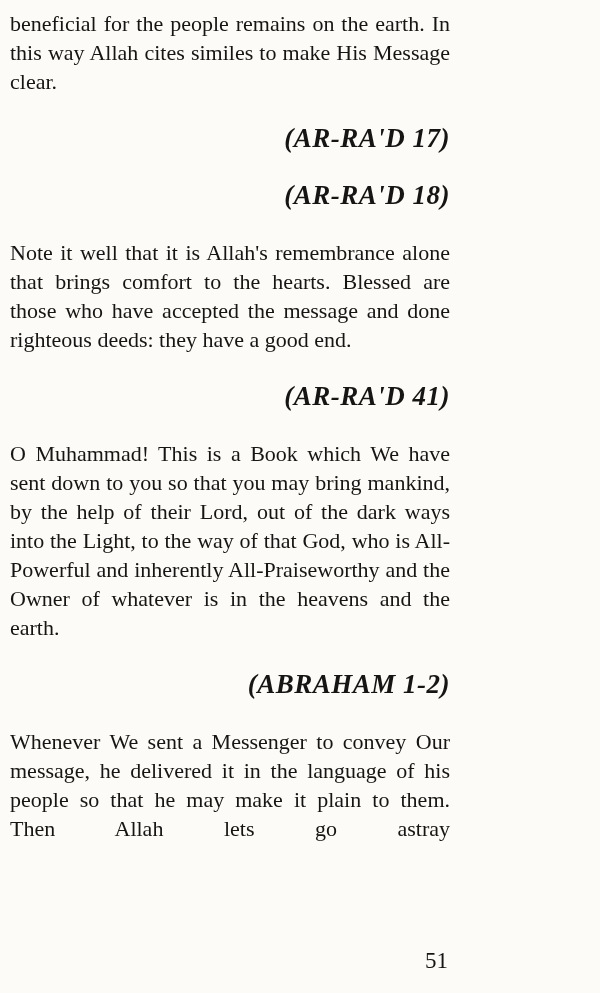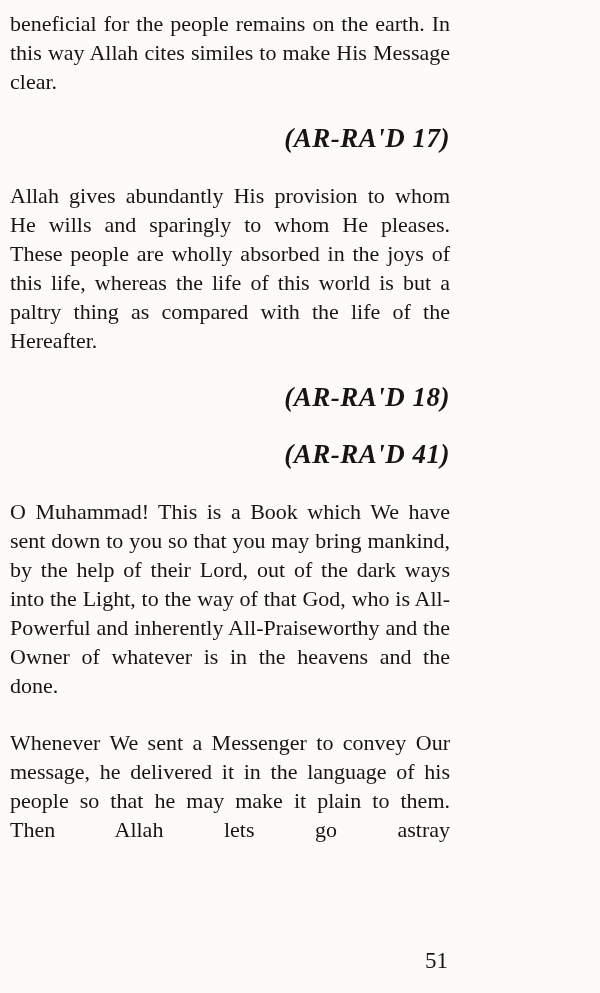--- a/index.html
+++ b/index.html
@@ -54,27 +54,28 @@
 </style>
 </head>
 <body>
 
 <div class="page">
 
   <p class="para">beneficial for the people remains on the earth. In this way Allah cites similes to make His Message clear.</p>
 
   <p class="cite">(AR-RA'D 17)</p>
 
-  <p class="para">Allah gives abundantly His provision to whom He wills and sparingly to whom He pleases. These people are wholly absorbed in the joys of this life, whereas the life of this world is but a paltry thing as compared with the life of the Hereafter.</p>
 
   <p class="cite">(AR-RA'D 18)</p>
 
+  <p class="para">Note it well that it is Allah's remembrance alone that brings comfort to the hearts. Blessed are those who have accepted the message and done righteous deeds: they have a good end.</p>
 
   <p class="cite">(AR-RA'D 41)</p>
 
-  <p class="para">O Muhammad! This is a Book which We have sent down to you so that you may bring mankind, by the help of their Lord, out of the dark ways into the Light, to the way of that God, who is All-Powerful and inherently All-Praiseworthy and the Owner of whatever is in the heavens and the done.</p>
+  <p class="para">O Muhammad! This is a Book which We have sent down to you so that you may bring mankind, by the help of their Lord, out of the dark ways into the Light, to the way of that God, who is All-Powerful and inherently All-Praiseworthy and the Owner of whatever is in the heavens and the earth.</p>
 
+  <p class="cite">(ABRAHAM 1-2)</p>
 
   <p class="para continued">Whenever We sent a Messenger to convey Our message, he delivered it in the language of his people so that he may make it plain to them. Then Allah lets go astray</p>
 
   <div class="page-number">51</div>
 
 </div>
 
 </body></html>

